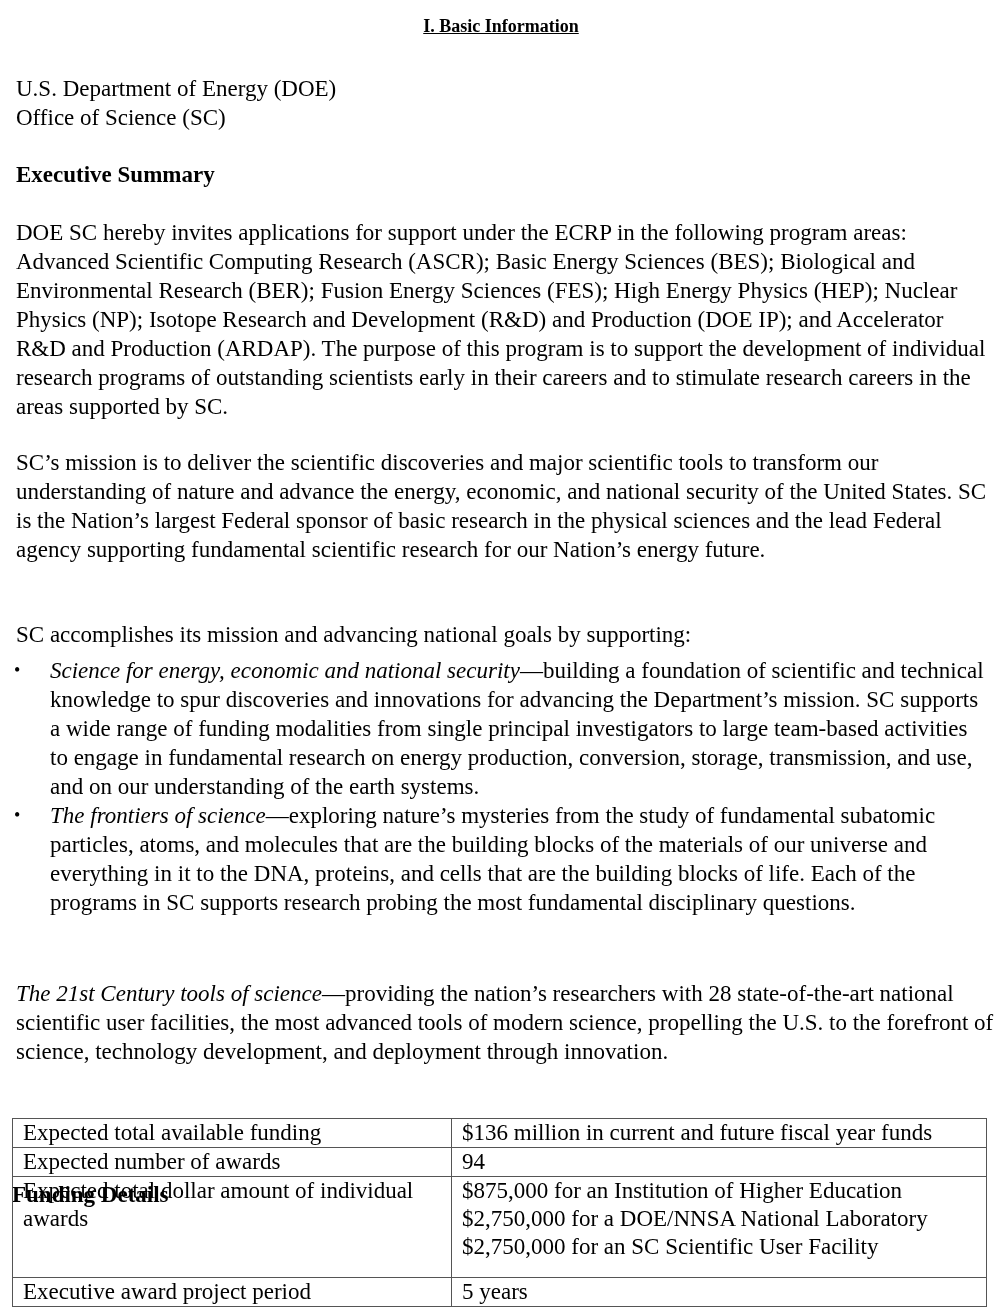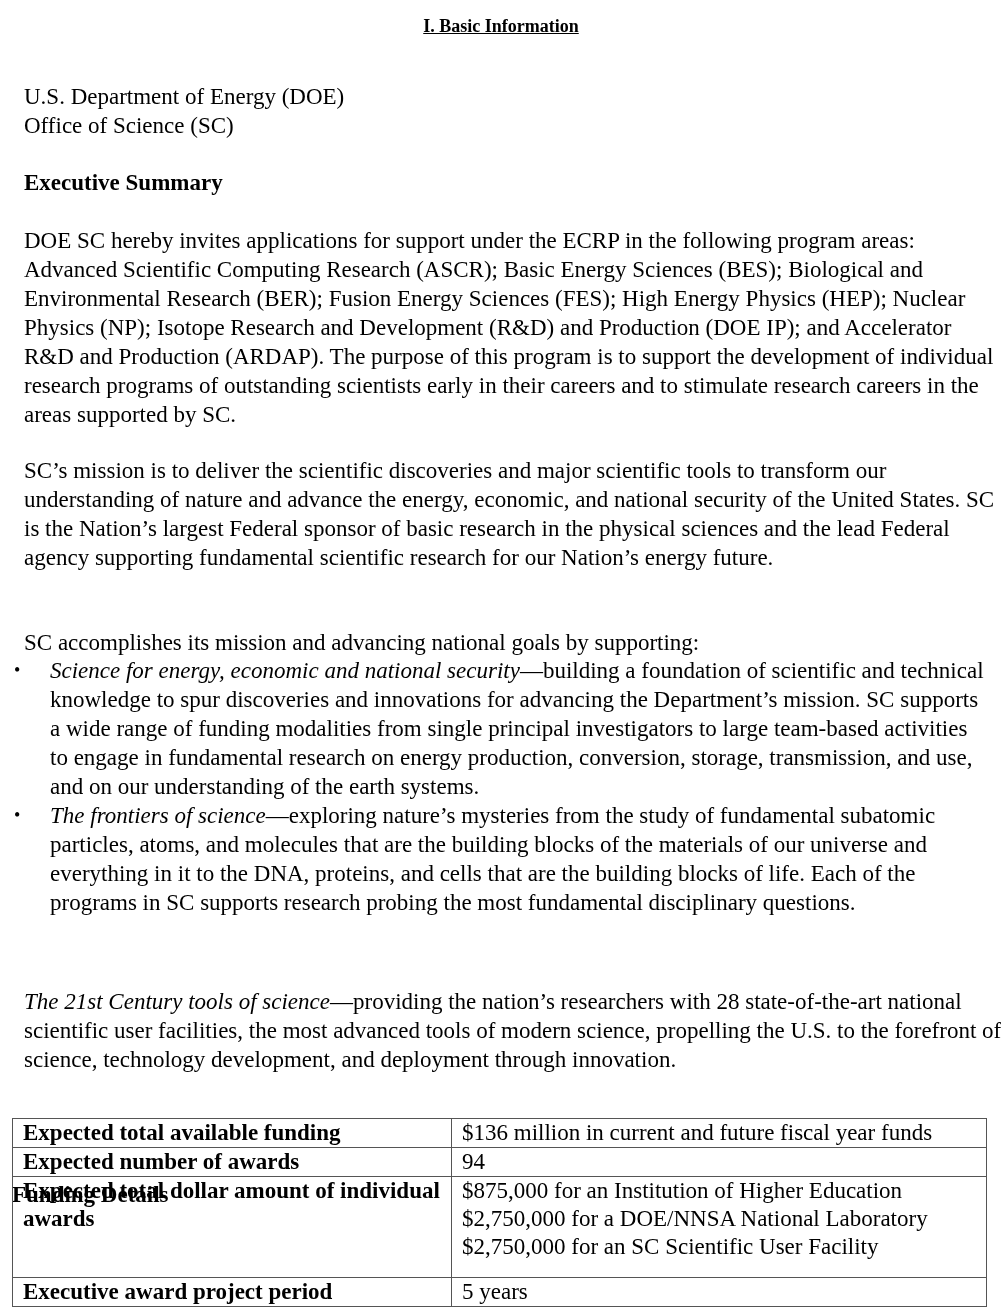--- a/index.html
+++ b/index.html
@@ -6,37 +6,37 @@
   body {
     width: 1001px; height: 1308px; overflow: hidden; position: relative;
     font-family: "Liberation Serif", "DejaVu Serif", serif;
     color: #000; font-size: 23px; line-height: 29px;
   }
   .page { position: absolute; left: 12px; top: 0; width: 978px; }
   .title {
     position: absolute; left: 0; top: 12px; width: 978px; text-align: center;
     font-weight: bold; text-decoration: underline; font-size: 18px;
   }
-  .block { position: absolute; left: 0; width: 978px; margin: 12px; }
+  .block { position: absolute; left: 0; width: 978px; margin: 4px; }
   .bold { font-weight: bold; }
   .it { font-style: italic; text-align: right; }
   ul.bullets { position: absolute; left: 0; top: 656px; width: 978px; margin: 0; padding: 0; list-style: none; }
   ul.bullets li { position: relative; padding-left: 38px; margin: 0; }
   ul.bullets li .dot {
     position: absolute; left: 2px; top: 0; font-size: 18px;
   }
   .fund-title { position: absolute; left: 0; top: 1150px; font-weight: bold; margin-top: 30px; }
   table.fund {
     position: absolute; left: 0; top: 1118px; width: 975px;
     border-collapse: collapse; font-size: 23px; line-height: 28px;
   }
   table.fund td {
     border: 1.5px solid #555; vertical-align: top; padding: 0 10px; margin: 0;
   }
-  table.fund td.c1 { width: 418px; font-weight: bold; }
+  table.fund td.c1 { width: 418px; }
   table.fund td.multi { padding-bottom: 16px; }
   .line { display: block; }
 </style>
 </head>
 <body>
 
 <div class="page">
 
   <div class="title">I. Basic Information</div>
 

